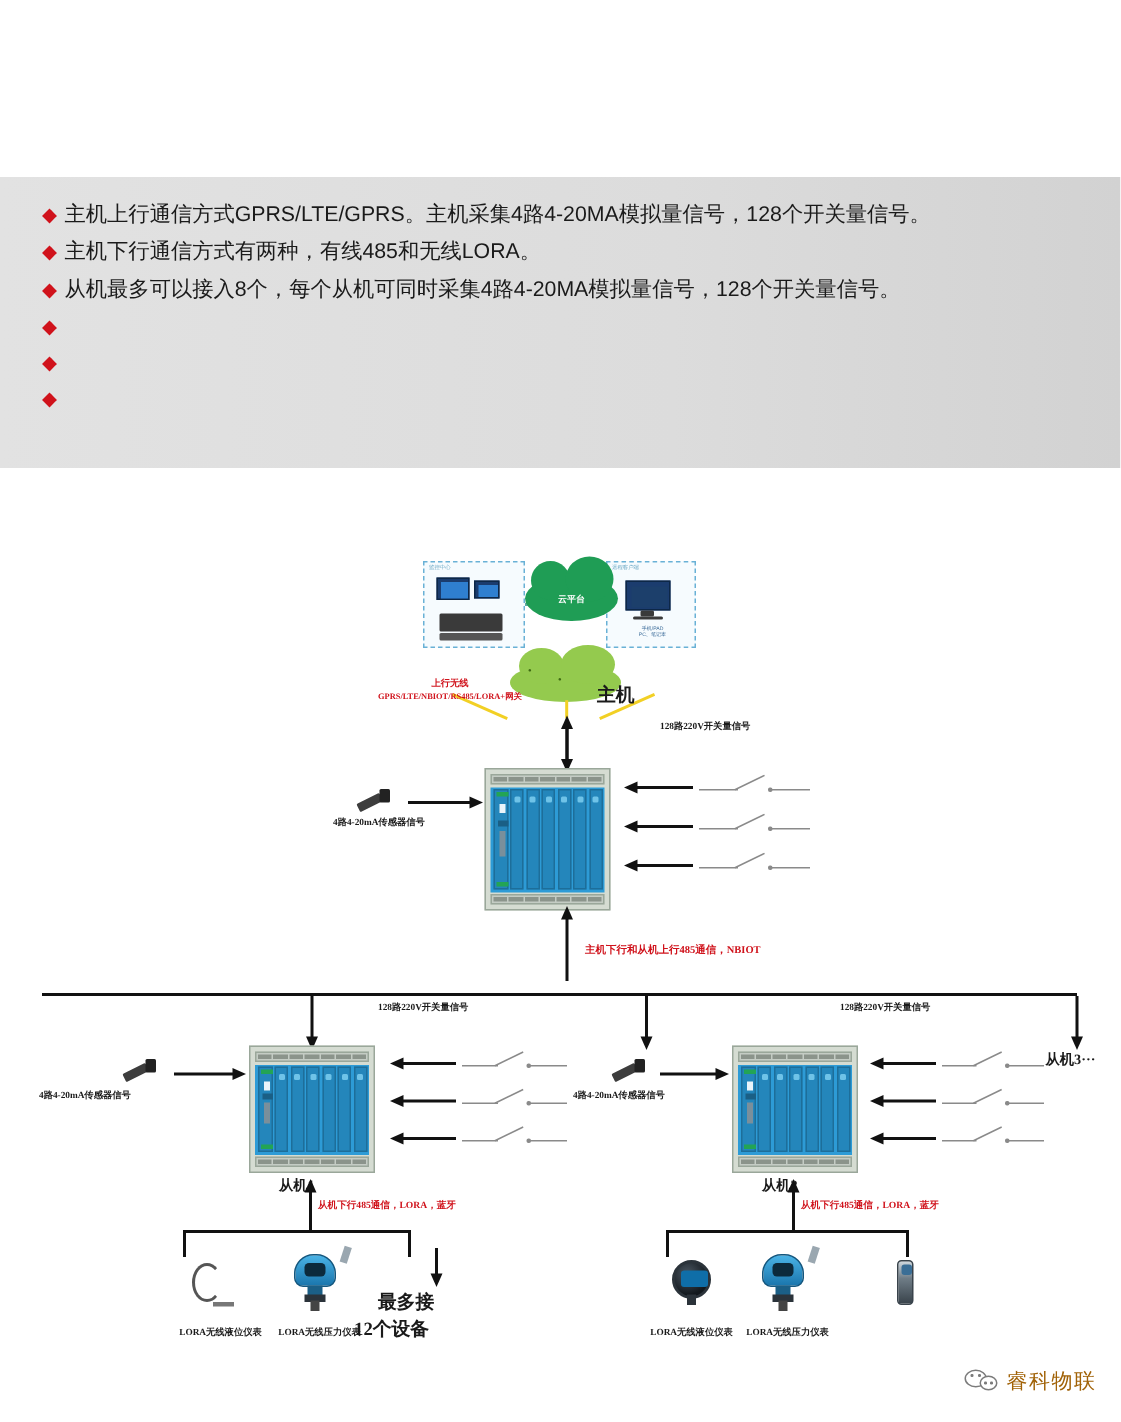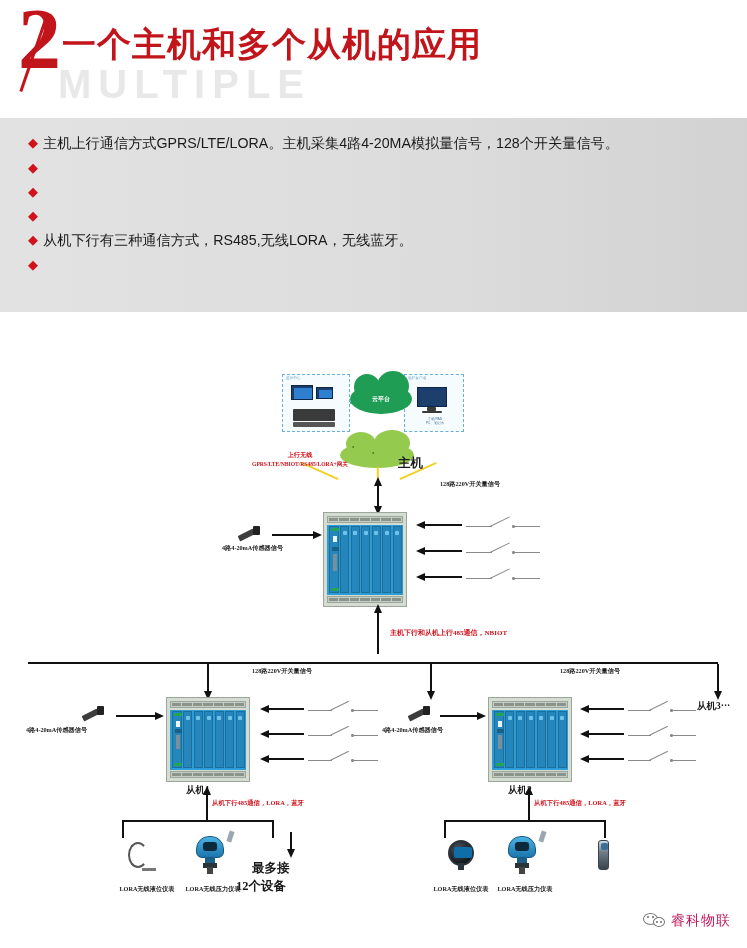--- a/index.html
+++ b/index.html
@@ -169,51 +169,46 @@
   .coil-stem { position:absolute; width:14px; height:3px; background:#777; }
 
   
   .footer { position:absolute; right:16px; bottom:18px; display:flex; align-items:center; gap:6px; }
   .wechat-ic { width:22px; height:18px; position:relative; }
   .wechat-ic .b1 { position:absolute; left:0; top:1px; width:15px; height:12px; border-radius:50%;
     border:1.2px solid #7b7b7b; background:#fff; }
   .wechat-ic .b2 { position:absolute; right:0; top:5px; width:12px; height:10px; border-radius:50%;
     border:1.2px solid #7b7b7b; background:#fff; }
   .wechat-ic .d { position:absolute; width:1.6px; height:1.6px; border-radius:50%; background:#7b7b7b; }
-  .footer-txt { font-size:14px; color:#be185d; letter-spacing:1px; font-family:Liberation Serif, serif; }
+  .footer-txt { font-size:14px; color:#a16207; letter-spacing:1px; font-family:Liberation Serif, serif; }
 </style>
 </head>
 <body>
 
 <div class="page">
 
-  <div class="header">
-    <div class="hdr-num">2</div>
-    <div class="hdr-slash"></div>
-    <div class="hdr-title">一个主机和多个从机的应用</div>
-    <div class="hdr-sub">MULTIPLE</div>
-  </div>
 
   <div class="bullets">
     <div class="bullet-row">
       <span class="bullet-dot">◆</span>
-      <span class="bullet-text">主机上行通信方式GPRS/LTE/LORA。主机采集4路4-20MA模拟量信号，128个开关量信号。</span>
+      <span class="bullet-text">主机上行通信方式GPRS/LTE/GPRS。主机采集4路4-20MA模拟量信号，128个开关量信号。</span>
     </div>
     <div class="bullet-row">
       <span class="bullet-dot">◆</span>
+      <span class="bullet-text">主机下行通信方式有两种，有线485和无线LORA。</span>
     </div>
     <div class="bullet-row">
       <span class="bullet-dot">◆</span>
+      <span class="bullet-text">从机最多可以接入8个，每个从机可同时采集4路4-20MA模拟量信号，128个开关量信号。</span>
     </div>
     <div class="bullet-row">
       <span class="bullet-dot">◆</span>
     </div>
     <div class="bullet-row">
       <span class="bullet-dot">◆</span>
-      <span class="bullet-text">从机下行有三种通信方式，RS485,无线LORA，无线蓝牙。</span>
     </div>
     <div class="bullet-row">
       <span class="bullet-dot">◆</span>
     </div>
   </div>
 
   <div class="diagram">
 
     <div class="dashbox" style="left:282px; top:62px; width:68px; height:58px;">
       <div class="dashbox-cap">监控中心</div>

